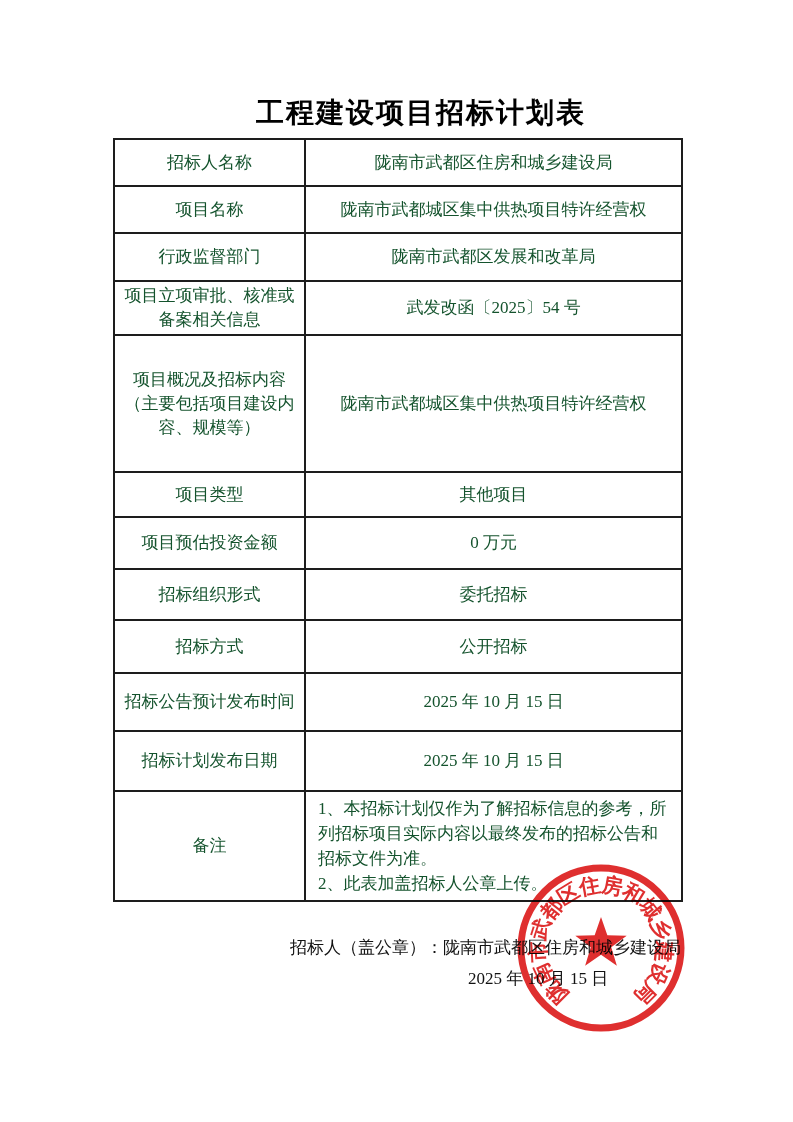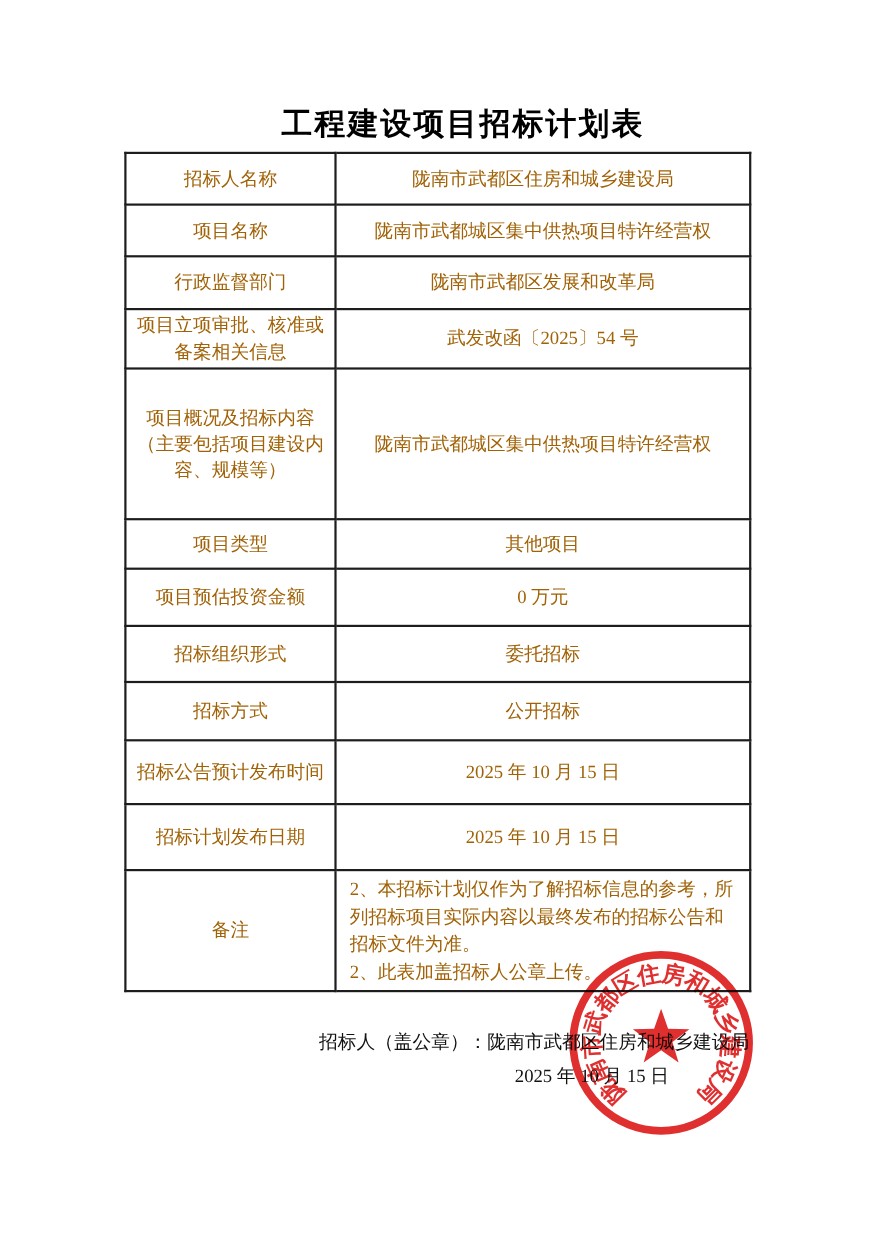--- a/index.html
+++ b/index.html
@@ -31,21 +31,21 @@
     top: 138px;
     width: 568px;
     height: 750px;
     border-collapse: collapse;
     table-layout: fixed;
   }
   table.plan-table td {
     border: 2px solid #1d1d1d;
     font-size: 17px;
     line-height: 24px;
-    color: #a16207;
+    color: #14532d;
     vertical-align: middle;
   }
   td.cell-label {
     width: 191px;
     text-align: center;
     padding: 2px 5px;
   }
   td.cell-value {
     width: 377px;
     text-align: center;
@@ -157,21 +157,21 @@
         <td class="cell-label">招标公告预计发布时间</td>
         <td class="cell-value">2025 年 10 月 15 日</td>
       </tr>
       <tr class="r11">
         <td class="cell-label">招标计划发布日期</td>
         <td class="cell-value">2025 年 10 月 15 日</td>
       </tr>
       <tr class="r12">
         <td class="cell-label">备注</td>
         <td class="cell-value remark">
-          <div>2、本招标计划仅作为了解招标信息的参考，所列招标项目实际内容以最终发布的招标公告和招标文件为准。</div>
+          <div>1、本招标计划仅作为了解招标信息的参考，所列招标项目实际内容以最终发布的招标公告和招标文件为准。</div>
           <div>2、此表加盖招标人公章上传。</div>
         </td>
       </tr>
     </tbody>
   </table>
 
   <div class="footer-line1">招标人（盖公章）：陇南市武都区住房和城乡建设局</div>
   <div class="footer-line2">2025 年 10 月 15 日</div>
 
   <svg class="seal" viewBox="0 0 180 180" xmlns="http://www.w3.org/2000/svg">

